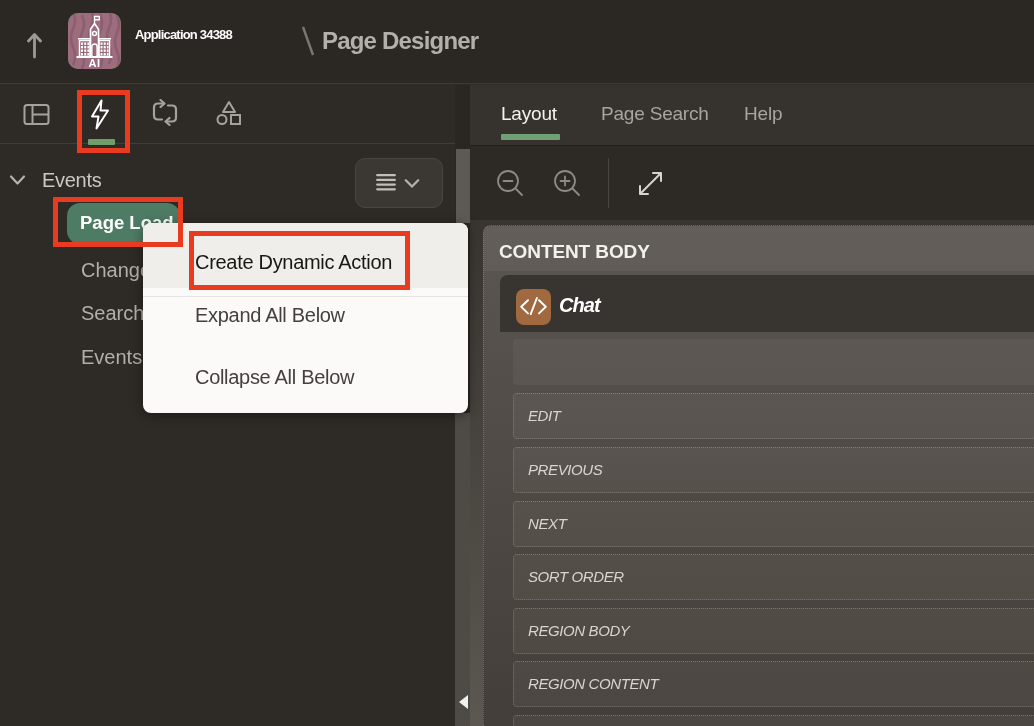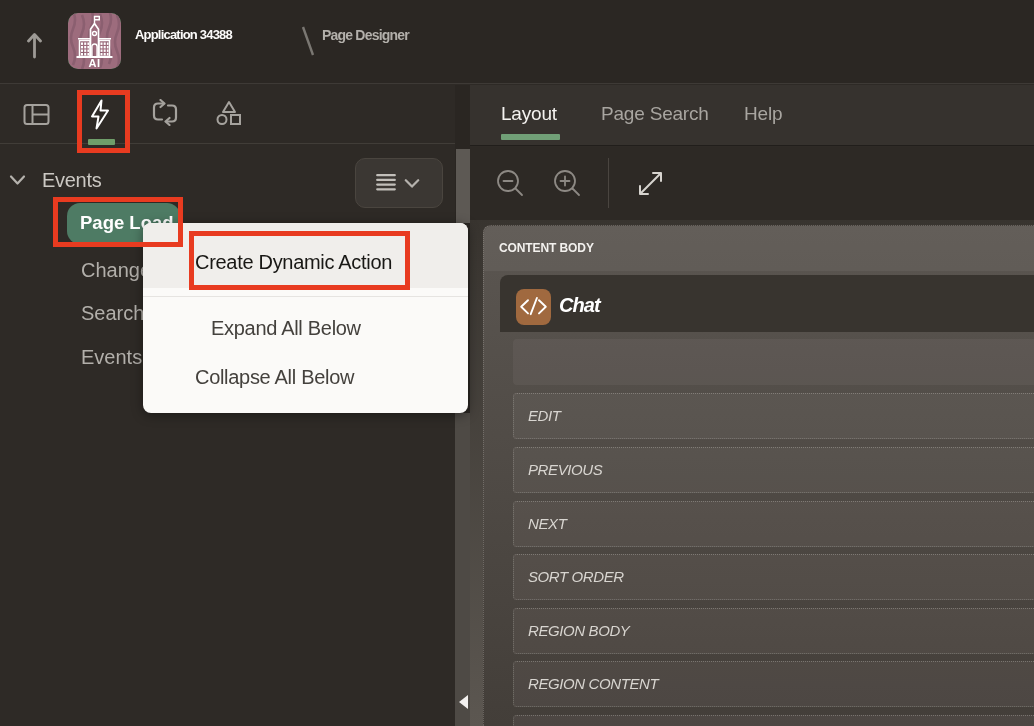--- a/index.html
+++ b/index.html
@@ -5,21 +5,21 @@
   * { margin:0; padding:0; box-sizing:border-box; }
   html,body { width:1034px; height:726px; overflow:hidden; }
   body { font-family:"Liberation Sans", sans-serif; position:relative; background:#2e2a26; }
   .abs { position:absolute; }
 
   
   #topbar { left:0; top:0; width:1034px; height:84px; background:#2b2723; border-bottom:1px solid #3e3a36; }
   #appicon { left:68px; top:13px; width:53px; height:56px; border-radius:10px; background:#15803d; overflow:hidden; }
   #apptitle { left:135px; top:27px; font-size:13px; font-weight:700; color:#fcfbfa; letter-spacing:-0.8px; }
   #crumbsep { left:301px; top:26px; width:14px; height:30px; }
-  #pagedesigner { left:322px; top:27px; font-size:14px; font-weight:700; color:#b3b0ab; letter-spacing:-0.8px; }
+  #pagedesigner { left:322px; top:27px; font-size:24px; font-weight:700; color:#b3b0ab; letter-spacing:-0.8px; }
 
   
   #leftpanel { left:0; top:85px; width:455px; height:641px; background:#2e2a26; }
   #iconrow { left:0; top:0; width:455px; height:59px; border-bottom:1px solid #413d38; }
   #greenbar { left:88px; top:54px; width:27px; height:6px; background:#6f9e6a; border-radius:1px; }
   .treelabel { position:absolute; color:#b2afaa; font-size:20px; }
   #eventslabel { left:42px; top:84px; font-size:20px; color:#cbc8c3; letter-spacing:-0.3px; }
   #menubtn { left:355px; top:73px; width:88px; height:50px; background:#3b3733; border:1.5px solid #4a453f; border-radius:10px; }
   #pill { left:67px; top:118px; width:113px; height:41px; background:#4e7b64; border-radius:13px; }
   #pilltext { left:80px; top:127px; font-size:18.5px; font-weight:700; color:#fff; }
@@ -35,33 +35,33 @@
   .tab { position:absolute; top:18px; font-size:19px; color:#a8a5a0; letter-spacing:-0.2px; }
   #tab-layout { left:31px; color:#f4f2ef; }
   #tab-underline { left:31px; top:49px; width:59px; height:6px; background:#71a077; border-radius:1px; }
   #tab-search { left:131px; }
   #tab-help { left:274px; }
   #toolbar { left:470px; top:147px; width:564px; height:73px; background:#2d2925; }
   #tbsep { left:138px; top:11px; width:1px; height:50px; background:#4a4540; }
   #canvas { left:470px; top:220px; width:564px; height:506px; background:linear-gradient(#38342f,#5c5751); }
   #slot { left:483px; top:225px; width:551px; height:501px; background:linear-gradient(#5b5651,#433e39); border-top:1px dotted rgba(220,215,210,.24); border-left:1px dotted rgba(220,215,210,.24); border-top-left-radius:8px; }
   #slotheader { left:0px; top:0px; width:551px; height:45px; background:rgba(255,255,255,.05); border-top-left-radius:8px; }
-  #slottitle { left:15px; top:15px; font-size:12px; font-weight:700; color:#f3f1ee; letter-spacing:-0.1px; }
+  #slottitle { left:15px; top:15px; font-size:19px; font-weight:700; color:#f3f1ee; letter-spacing:-0.1px; }
   #chatbox { left:16px; top:49px; width:535px; height:452px;font-style:italic; }
   #chathead { left:0; top:0; width:535px; height:57px; background:#38342f; border-top-left-radius:8px; }
   #chaticon { left:16px; top:14px; width:35px; height:36px; background:#a0693f; border-radius:8px; }
   #chattitle { left:59px; top:19px; font-size:20px; letter-spacing:-0.9px; font-weight:700; color:#fff; }
   .row { position:absolute; left:13px; width:540px; height:46px; background:rgba(250,245,240,.05); border:1px dotted rgba(210,205,200,.33); border-radius:4px; color:#d8d5d0; font-size:15px; letter-spacing:-0.4px; line-height:44px; padding-left:14px; }
 
   
   #popup { left:143px; top:223px; width:325px; height:190px; background:#fbfaf8; border-radius:8px; box-shadow:0 2px 12px rgba(0,0,0,.4); }
   #popuphover { left:0; top:0px; width:325px; height:65px; background:#f0eeeb; border-radius:8px 8px 0 0; }
   .mi { position:absolute; left:195px; font-size:20px; color:#44413d; z-index:5; letter-spacing:-0.3px; }
   #mi1 { top:251px; color:#191815; }
-  #mi2 { top:317px;margin-left:16px; }
+  #mi2 { top:304px; }
   #mi3 { top:366px; }
   #misep { left:143px; top:296px; width:325px; height:1px; background:#e6e4e1; }
 
   
   .red { position:absolute; border:5px solid #e83b20; }
   #red1 { left:77px; top:90px; width:53px; height:63px; }
   #red2 { left:53px; top:197px; width:130px; height:50px; }
   #red3 { left:189px; top:231px; width:221px; height:59px; }
 </style>
 </head>

